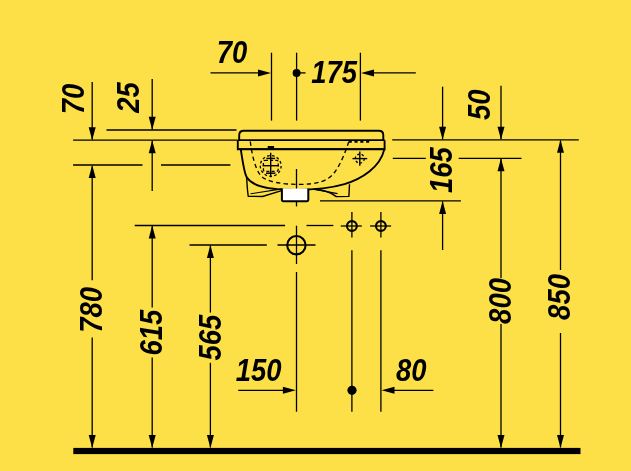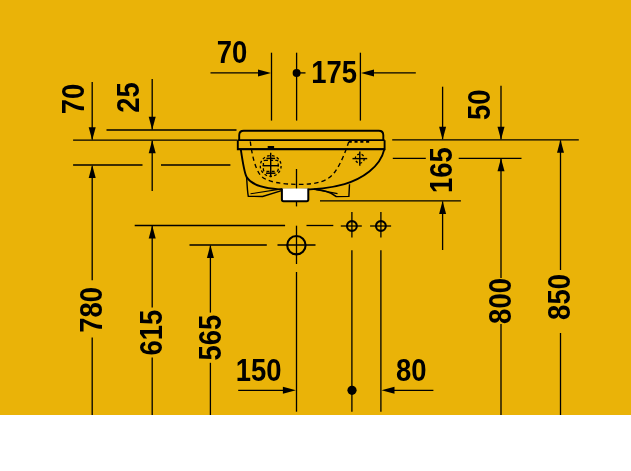--- a/index.html
+++ b/index.html
@@ -1,16 +1,16 @@
 <!DOCTYPE html>
 <html><head>
 <meta charset="utf-8">
 <style>
   html,body{margin:0;padding:0;background:#ffffff;}
-  #page{width:631px;height:415px;position:relative;background:#eab308;overflow:hidden;}
+  #page{width:631px;height:471px;position:relative;background:#fde047;overflow:hidden;font-style:italic;}
   svg{display:block;}
   text{font-family:"Liberation Sans",sans-serif;font-weight:bold;fill:#000;}
 </style>
 </head>
 <body>
 <div id="page">
 <svg width="631" height="471" viewBox="0 0 631 471">
   <g stroke="#000" stroke-width="1.3" fill="none" stroke-linecap="butt">
 
     <line x1="106.5" y1="130.0" x2="236.5" y2="130.0"></line>

